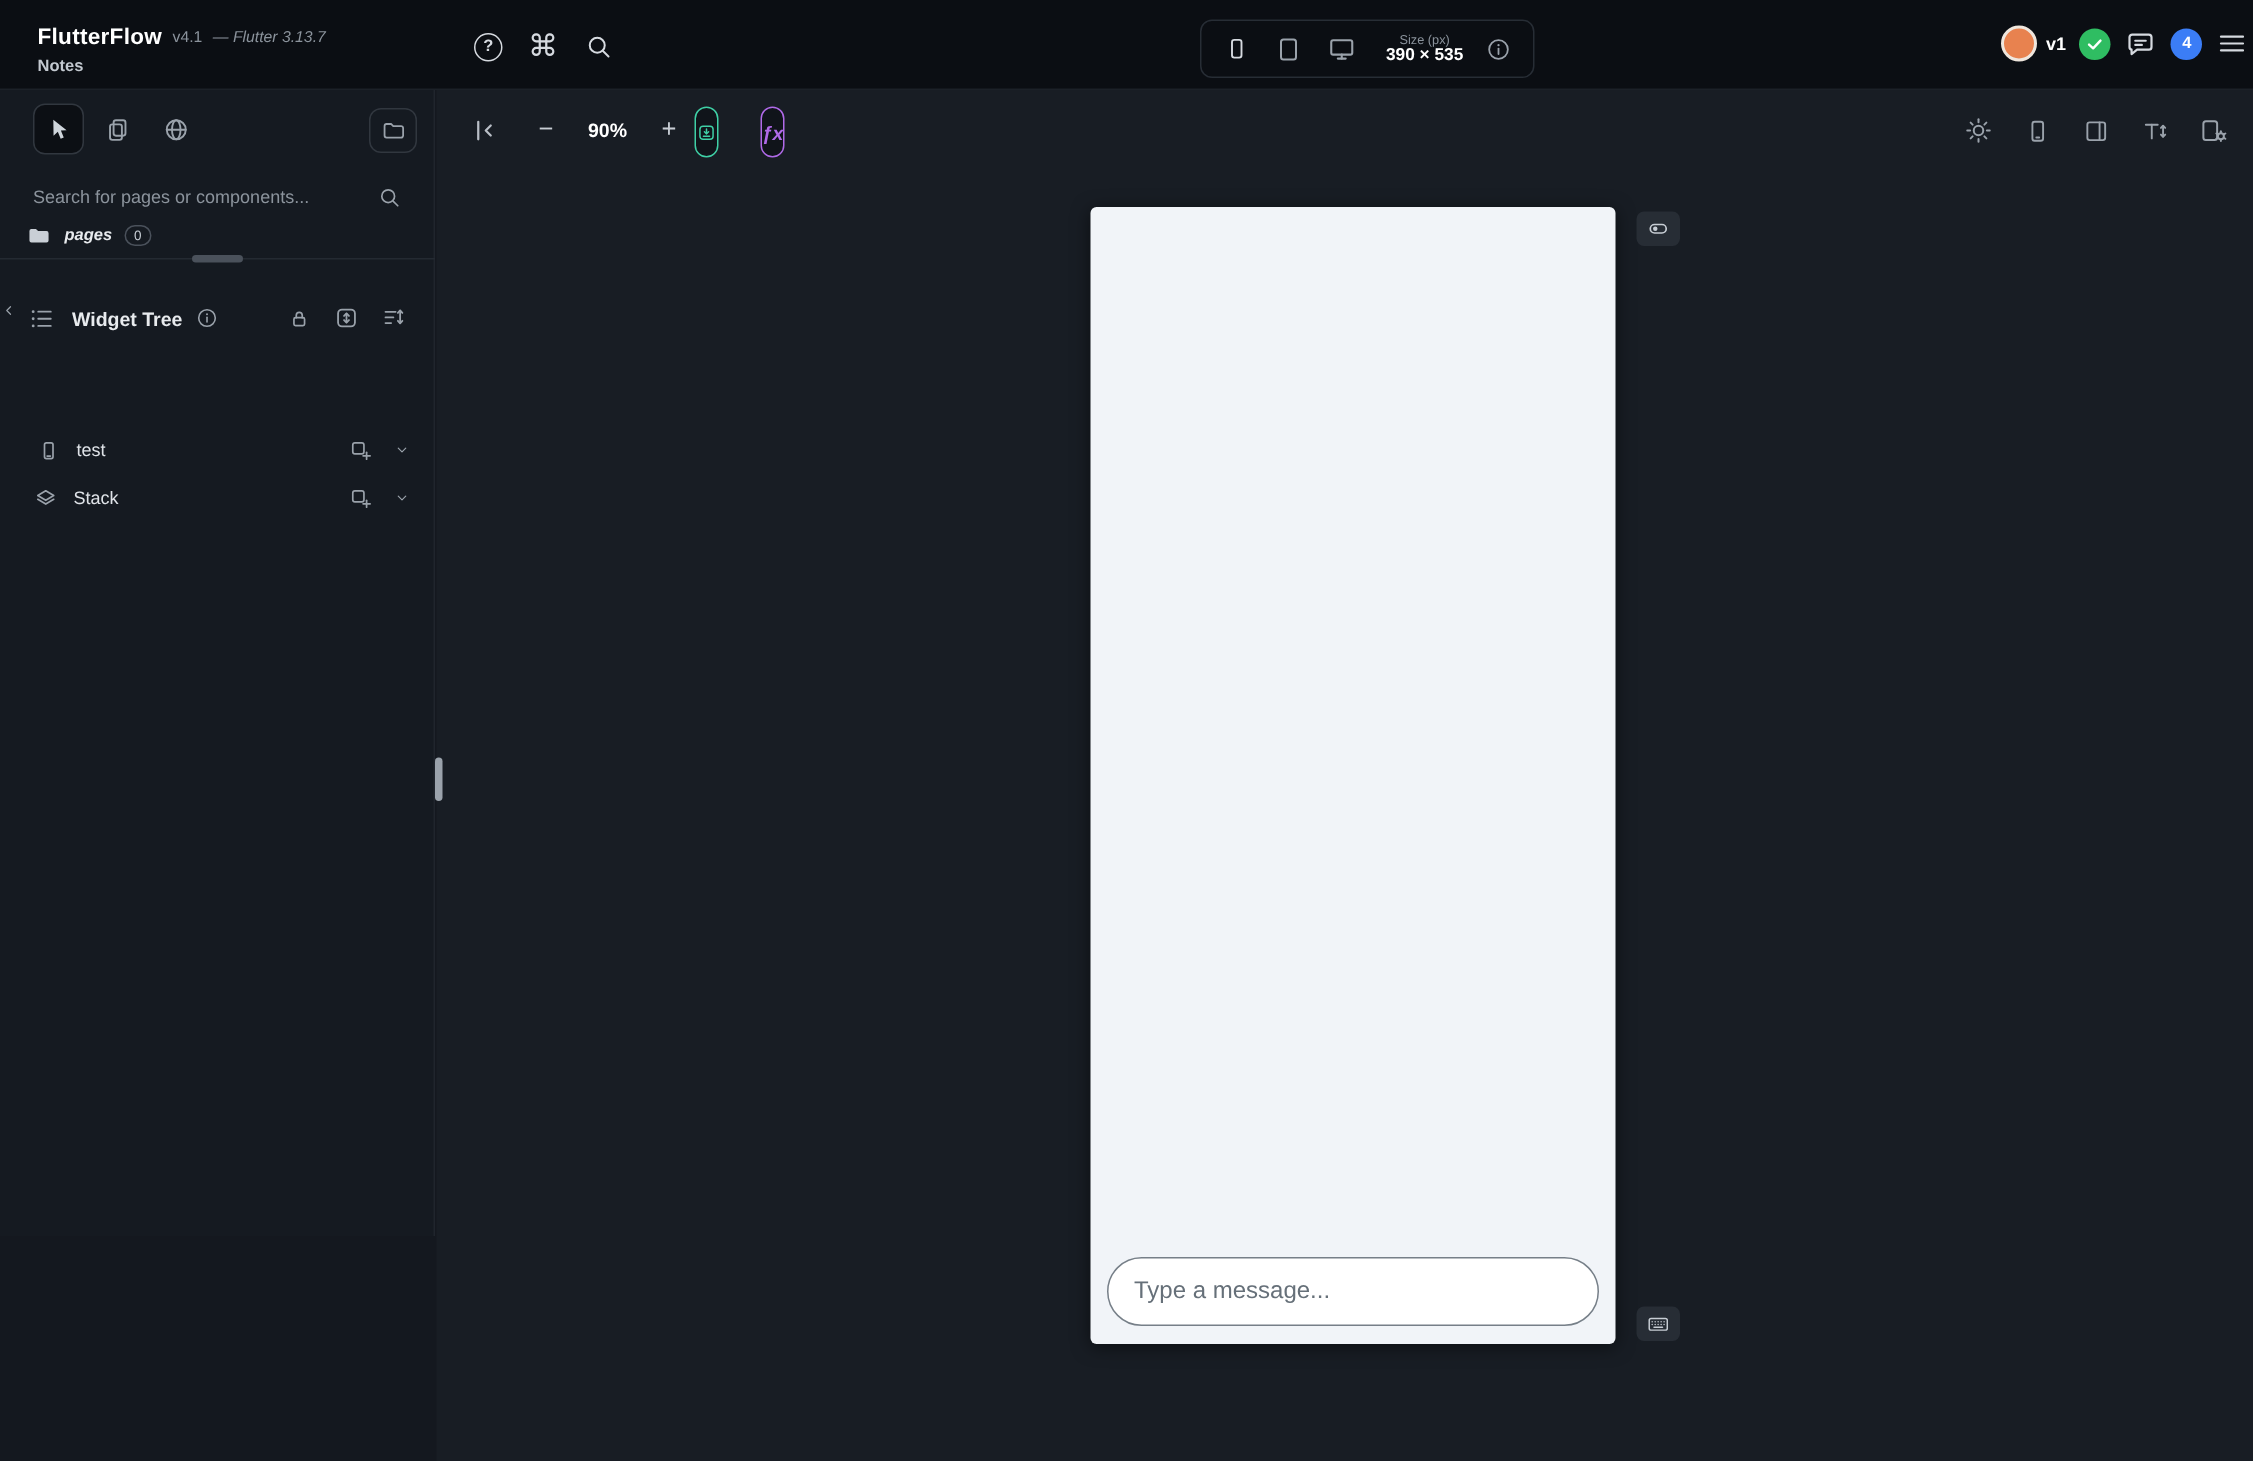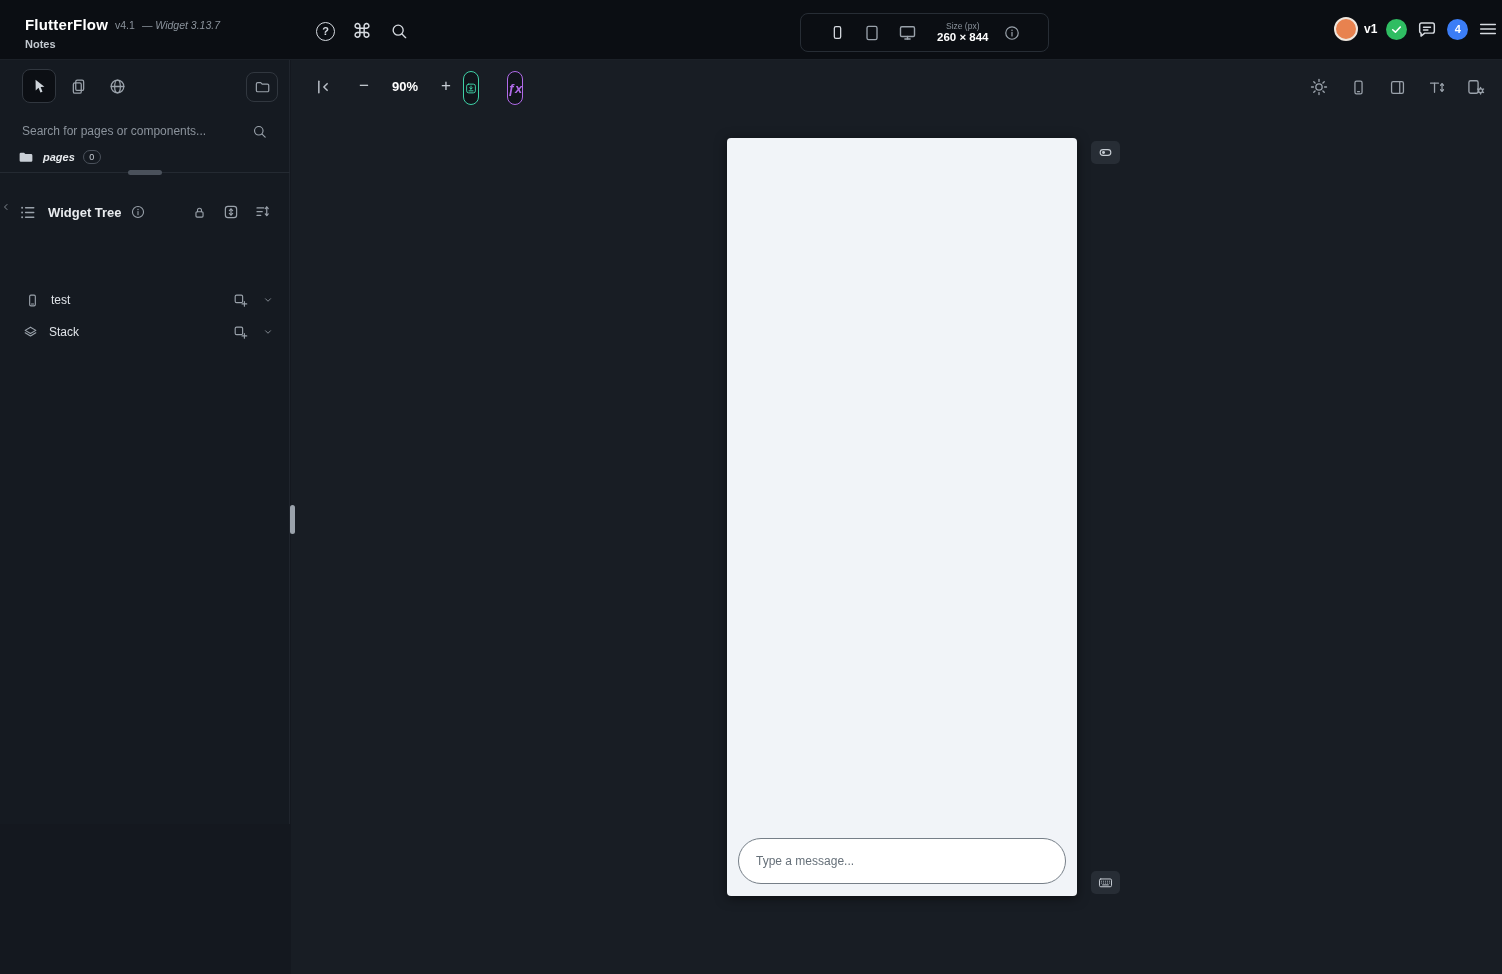--- a/index.html
+++ b/index.html
@@ -19,21 +19,21 @@
   .brand-ver { color:#8b939c; font-size:10.5px; }
   .brand-flutter { color:#8b939c; font-size:10.5px; font-style:italic; }
   .project { position:absolute; left:25px; top:38px; color:#c3c9d0; font-size:11px; font-weight:bold; }
 
   .help-cluster { position:absolute; left:316px; top:20px; display:flex; gap:17px; align-items:center; height:22px; }
   .q-circle { width:19px; height:19px; border:1.7px solid #d6dae0; border-radius:50%;
               color:#d6dae0; font-size:11px; font-weight:bold; display:flex; align-items:center; justify-content:center; }
   .cmd-glyph { color:#d6dae0; font-size:20px; line-height:20px; }
 
   .device-group { position:absolute; left:800px; top:13px; height:39px; border:1px solid #272d35;
-                  border-radius:8px; display:flex; align-items:center; gap:15px; padding:0 27px; }
+                  border-radius:8px; display:flex; align-items:center; gap:15px; padding:0 14px; }
   .size-block { text-align:center; line-height:1.2; margin-left:4px; }
   .size-label { font-size:8.5px; color:#8b939c; }
   .size-value { font-size:11.5px; font-weight:bold; color:#ffffff; }
 
   .account-cluster { position:absolute; left:1334px; top:17px; display:flex; align-items:center; gap:9px; }
   .avatar { width:24px; height:24px; border-radius:50%; background:var(--avatar-orange);
             border:2px solid #efe6dd; }
   .branch-label { color:#ffffff; font-size:12px; font-weight:bold; margin-left:-3px; }
   .check-circle { width:21px; height:21px; border-radius:50%; background:var(--check-green);
                   display:flex; align-items:center; justify-content:center; }
@@ -97,36 +97,36 @@
   .fx-glyph { color:var(--accent-purple); font-size:13px; font-weight:bold; font-style:italic; }
 
   .canvas-tools { position:absolute; right:16px; top:17px; display:flex; gap:20px; align-items:center; }
 
   .phone-canvas { position:absolute; left:436px; top:78px; width:350px; height:758px;
                   background:var(--canvas-bg); border-radius:4px; box-shadow:0 2px 12px rgba(0,0,0,.5); }
   .msg-field { position:absolute; left:11px; top:700px; width:328px; height:46px;
                background:#ffffff; border:1px solid #767f88; border-radius:24px;
                display:flex; align-items:center; padding:0 17px; }
   .msg-field input { width:100%; border:none; outline:none; background:transparent;
-                     font-size:12px; color:#57636c; font-family:inherit; }
+                     font-size:16px; color:#57636c; font-family:inherit; }
   .msg-field input::placeholder { color:#667079; opacity:1; }
 
   .side-btn { position:absolute; width:29px; height:23px; background:#272d35; border-radius:5px;
               display:flex; align-items:center; justify-content:center; }
   .side-btn.top { left:800px; top:81px; }
   .side-btn.bottom { left:800px; top:811px; }
 </style>
 </head>
 <body>
 
 <div class="topbar">
   <div class="brand">
     <span class="brand-name">FlutterFlow</span>
     <span class="brand-ver">v4.1</span>
-    <span class="brand-flutter">— Widget 3.13.7</span>
+    <span class="brand-flutter">— Flutter 3.13.7</span>
   </div>
   <div class="project">Notes</div>
 
   <div class="help-cluster">
     <div class="icon-btn">
       <span class="q-circle">?</span>
     </div>
     <div class="icon-btn">
       <span class="cmd-glyph">⌘</span>
     </div>
@@ -151,21 +151,21 @@
     </div>
     <div class="icon-btn">
       <svg class="ic" width="21" height="21" viewBox="0 0 24 24">
           <rect x="4" y="5.5" width="16" height="11" rx="1.5"></rect>
           <line x1="12" y1="16.5" x2="12" y2="19.5"></line>
           <line x1="9" y1="19.5" x2="15" y2="19.5"></line>
         </svg>
     </div>
     <div class="size-block">
       <div class="size-label">Size (px)</div>
-      <div class="size-value">260 × 844</div>
+      <div class="size-value">390 × 535</div>
     </div>
     <div class="icon-btn">
       <svg class="ic" width="18" height="18" viewBox="0 0 24 24">
           <circle cx="12" cy="12" r="8.3"></circle>
           <line x1="12" y1="11.2" x2="12" y2="16"></line>
           <circle cx="12" cy="8.2" r="1" fill="#9aa2ab" stroke="none"></circle>
         </svg>
     </div>
   </div>
 

